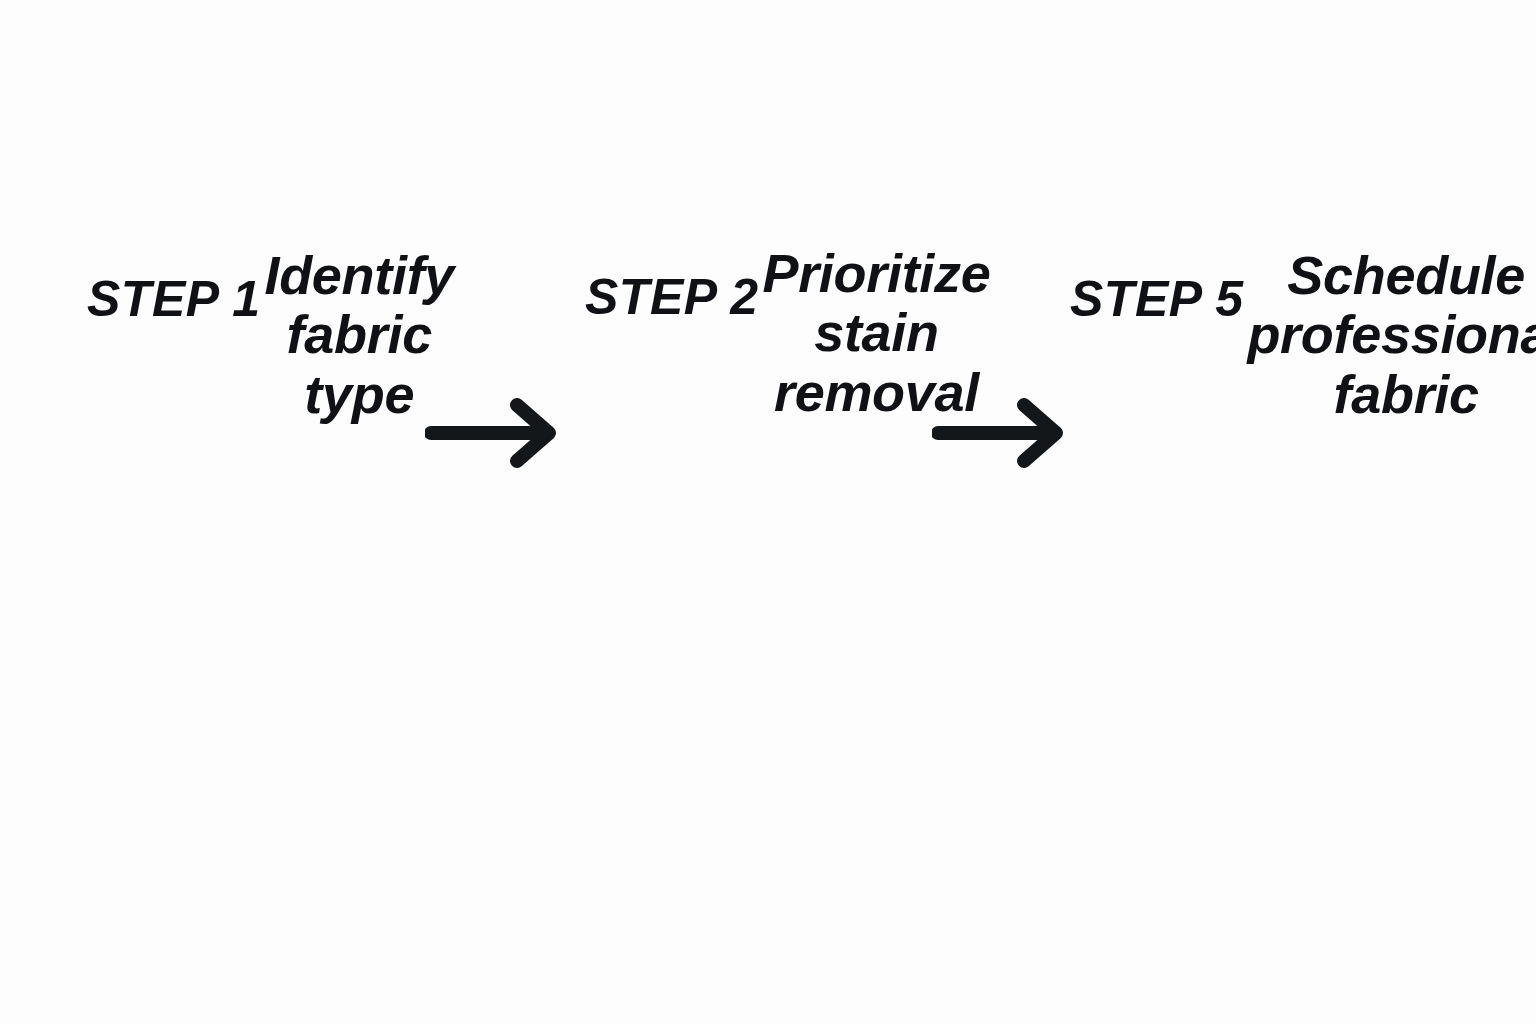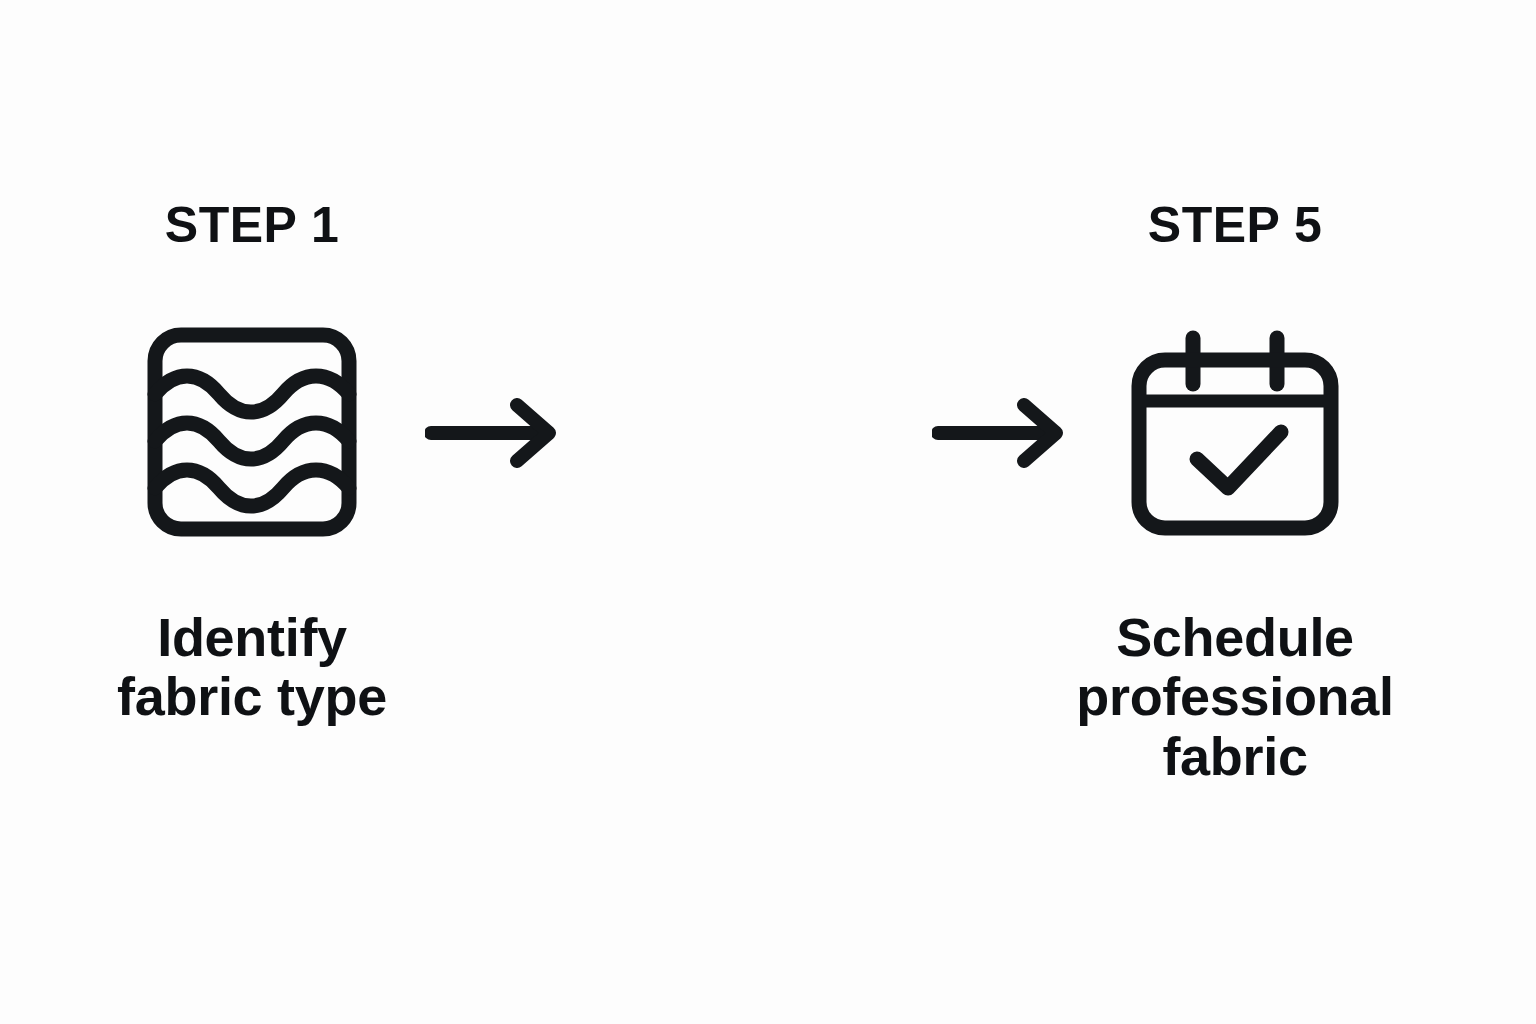--- a/index.html
+++ b/index.html
@@ -27,22 +27,22 @@
     top: 0;
     width: 1536px;
     height: 1024px;
   }
 
   .step {
     position: absolute;
     top: 200px;
     width: 330px;
     display: flex;
-    flex-direction: column;
     align-items: center;
+    font-style: italic;
   }
 
   .step-1 { left: 87px;  }
   .step-2 { left: 585px; }
   .step-3 { left: 1070px; }
 
   .step-heading {
     font-size: 50px;
     font-weight: bold;
     letter-spacing: 0.5px;
@@ -60,21 +60,21 @@
   }
 
   .step-2 .step-icon { margin-bottom: 46px; }
 
   .step-caption {
     font-size: 54px;
     font-weight: bold;
     color: #0f1114;
     line-height: 1.1;
     text-align: center;
-    margin: 16px;
+    margin: 4px;
     white-space: pre-line;
     letter-spacing: -0.3px;
   }
 
   .arrow {
     position: absolute;
     top: 398px;
     width: 140px;
     height: 70px;
   }
@@ -101,20 +101,34 @@
 
       <div class="step-caption">Identify
 fabric type</div>
     </div>
 
     <svg class="arrow arrow-1" viewBox="0 0 140 70">
       <line x1="6" y1="35" x2="122" y2="35" class="ink" stroke-width="14" stroke-linecap="round"></line>
       <polyline points="92,7 124,35 92,63" fill="none" class="ink" stroke-width="14" stroke-linecap="round" stroke-linejoin="round"></polyline>
     </svg>
 
+    <div class="step step-2">
+      <div class="step-heading">STEP 2</div>
+
+      <svg class="step-icon" viewBox="0 0 220 220">
+
+        <path d="M152 92 L 104 22 L 36 122 A 68 68 0 1 0 166 145" fill="none" class="ink" stroke-width="15" stroke-linecap="round" stroke-linejoin="round"></path>
+
+        <path d="M166 32 C 170 66, 182 78, 212 83 C 182 88, 170 100, 166 134
+                 C 162 100, 150 88, 120 83 C 150 78, 162 66, 166 32 Z" fill="none" class="ink" stroke-width="15" stroke-linejoin="round"></path>
+      </svg>
+
+      <div class="step-caption">Prioritize
+stain removal</div>
+    </div>
 
     <svg class="arrow arrow-2" viewBox="0 0 140 70">
       <line x1="6" y1="35" x2="122" y2="35" class="ink" stroke-width="14" stroke-linecap="round"></line>
       <polyline points="92,7 124,35 92,63" fill="none" class="ink" stroke-width="14" stroke-linecap="round" stroke-linejoin="round"></polyline>
     </svg>
 
     <div class="step step-3">
       <div class="step-heading">STEP 5</div>
 
       <svg class="step-icon" viewBox="0 0 220 220">

